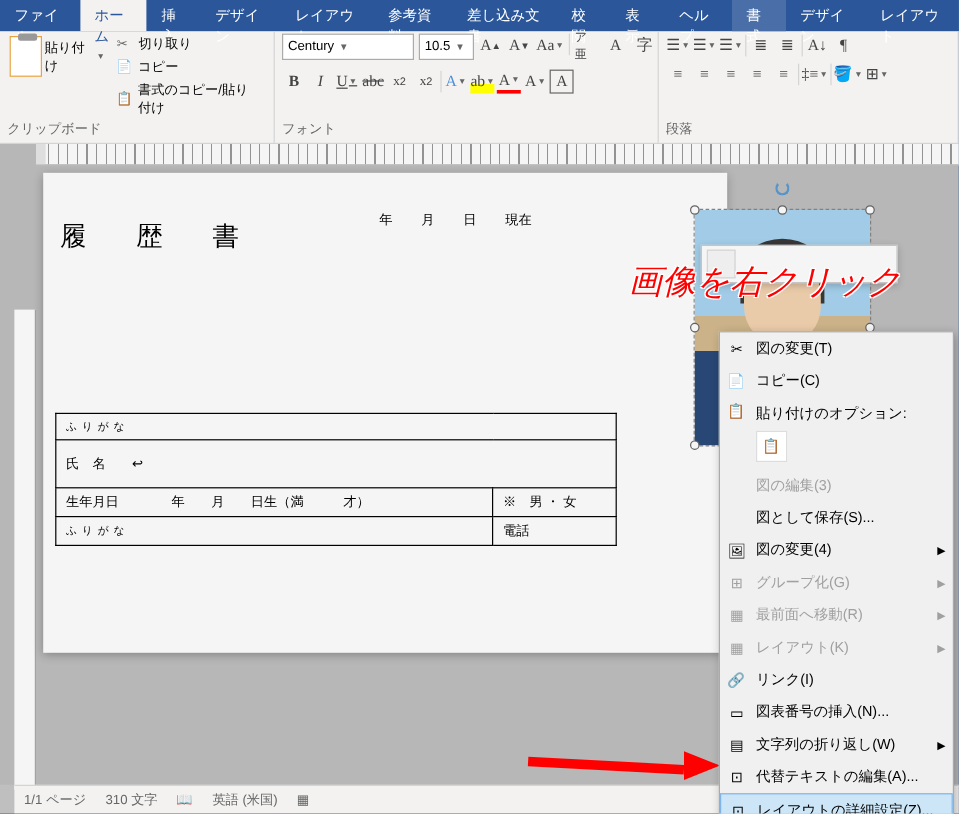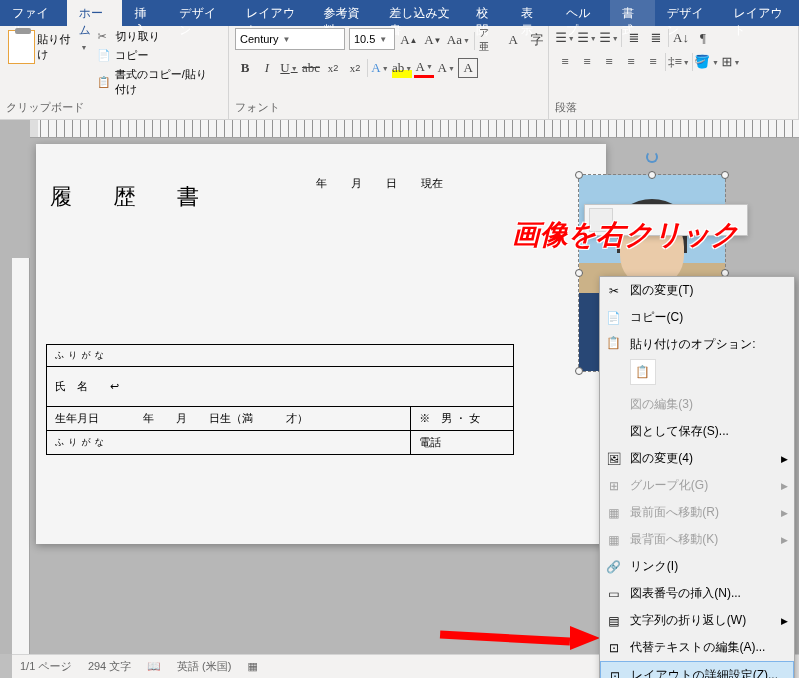--- a/index.html
+++ b/index.html
@@ -13,21 +13,21 @@
 .rgroup-label{font-size:11px;color:#666;padding:2px 0}
 .paste-btn{display:flex;flex-direction:row;align-items:center;gap:2px;padding:2px;cursor:pointer;font-size:11px}
 .paste-icon{width:30px;height:34px;background:#fff;border:1px solid #e8a33d;position:relative}
 .paste-icon::before{content:"";position:absolute;top:-3px;left:6px;width:16px;height:6px;background:#999;border-radius:2px}
 .clip-list{display:flex;flex-direction:column;gap:2px;font-size:11px}
 .clip-item{display:flex;align-items:center;gap:4px;padding:1px 4px;cursor:pointer}
 .scissors{width:14px;height:14px;display:inline-block}
 .scissors::before{content:"✂";color:#666}
 .copy-ico::before{content:"📄";font-size:11px}
 .brush-ico::before{content:"📋";font-size:11px}
-.font-row{display:flex;align-items:flex-end;gap:4px;margin-bottom:4px}
+.font-row{display:flex;align-items:flex-start;gap:4px;margin-bottom:4px}
 .font-sel{height:22px;background:#fff;border:1px solid #ababab;font-size:11px;padding:0 4px;display:flex;align-items:center;gap:4px}
 .font-sel .arr{font-size:8px;color:#666}
 .btn-row{display:flex;gap:2px;align-items:center}
 .fbtn{min-width:20px;height:20px;display:flex;align-items:center;justify-content:center;cursor:pointer;font-size:13px;color:#444;font-family:"Times New Roman",serif}
 .fbtn.small{font-size:11px}
 .sep{width:1px;height:18px;background:#d4d4d4}
 .dropdown-arr{font-size:7px;margin-left:1px;color:#666}
 .para-body{display:flex;flex-direction:column;gap:4px}
 .doc-area{position:absolute;top:120px;left:0;right:0;bottom:0;background:#bfbfbf}
 .ruler-h{height:18px;background:#fff;border-bottom:1px solid #aaa;position:relative;margin-left:30px;font-size:9px;color:#666;overflow:hidden}
@@ -44,21 +44,21 @@
 .photo-box{position:absolute;right:-120px;top:30px;width:148px;height:198px;border:1px dashed #888}
 .photo-img{width:100%;height:100%;background:linear-gradient(180deg,#a8d4f0 0%,#a8d4f0 45%,#d4ba8e 45%,#d4ba8e 60%,#2a4a7a 60%)}
 .photo-head{position:absolute;top:18%;left:28%;width:44%;height:38%;background:#f4d4b0;border-radius:50% 50% 40% 40%}
 .photo-hair{position:absolute;top:12%;left:26%;width:48%;height:28%;background:#3a3a3a;border-radius:50% 50% 0 0}
 .photo-box .handle{position:absolute;width:8px;height:8px;background:#fff;border:1px solid #666;border-radius:50%}
 .h-tl{top:-4px;left:-4px}.h-tr{top:-4px;right:-4px}.h-bl{bottom:-4px;left:-4px}.h-br{bottom:-4px;right:-4px}
 .h-t{top:-4px;left:calc(50% - 4px)}.h-b{bottom:-4px;left:calc(50% - 4px)}.h-l{left:-4px;top:calc(50% - 4px)}.h-r{right:-4px;top:calc(50% - 4px)}
 .rotate-h{position:absolute;top:-24px;left:calc(50% - 6px);width:12px;height:12px;border:2px solid #5b9bd5;border-radius:50%;border-top-color:transparent}
 .layout-pop{position:absolute;top:60px;right:-142px;width:164px;height:32px;background:#fff;border:1px solid #ccc;box-shadow:0 2px 6px rgba(0,0,0,0.2);display:flex;align-items:center;padding:4px;gap:4px}
 .lp-btn{width:24px;height:24px;border:1px solid #ddd;background:#f8f8f8}
-.annotation{position:absolute;top:216px;right:60px;font-size:28px;font-weight:bold;color:#ff0000;font-style:italic;text-shadow:1px 1px 0 #fff,-1px -1px 0 #fff,1px -1px 0 #fff,-1px 1px 0 #fff;z-index:50}
+.annotation{position:absolute;top:216px;right:48px;font-size:28px;font-weight:normal;color:#ff0000;font-style:italic;text-shadow:1px 1px 0 #fff,-1px -1px 0 #fff,1px -1px 0 #fff,-1px 1px 0 #fff;z-index:50}
 .ctx-menu{position:absolute;top:276px;right:4px;width:196px;background:#f0f0f0;border:1px solid #aaa;box-shadow:2px 2px 8px rgba(0,0,0,0.3);z-index:100;font-size:12px}
 .ctx-item{display:flex;align-items:center;padding:5px 8px 5px 30px;position:relative;cursor:pointer}
 .ctx-item.hl{background:#cde6f7;border:1px solid #7eb4ea}
 .ctx-item.disabled{color:#a0a0a0}
 .ctx-item .ico{position:absolute;left:6px;width:16px;height:16px;display:flex;align-items:center;justify-content:center;font-size:12px}
 .ctx-item .sub{position:absolute;right:6px;font-size:9px}
 .ctx-label{padding:5px 8px 2px 30px;font-size:12px;position:relative}
 .ctx-label .ico{position:absolute;left:6px}
 .paste-opts{padding:4px 8px 6px 30px}
 .paste-opt-btn{width:26px;height:26px;border:1px solid #ddd;background:#fff;display:inline-flex;align-items:center;justify-content:center}
@@ -266,21 +266,21 @@
       <span>グループ化(G)</span>
       <span class="sub">▶</span>
     </div>
   <div class="ctx-item disabled">
       <span class="ico">▦</span>
       <span>最前面へ移動(R)</span>
       <span class="sub">▶</span>
     </div>
   <div class="ctx-item disabled">
       <span class="ico">▦</span>
-      <span>最背面へ移動(K)</span>
+      <span>レイアウト(K)</span>
       <span class="sub">▶</span>
     </div>
   <div class="ctx-item">
       <span class="ico">🔗</span>
       <span>リンク(I)</span>
     </div>
   <div class="ctx-item">
       <span class="ico">▭</span>
       <span>図表番号の挿入(N)...</span>
     </div>
@@ -300,17 +300,17 @@
 
 </div>
 
 <div class="arrow-annot">
   <div class="arrow-body"></div>
     <div class="arrow-head"></div>
 </div>
 
 <div class="status">
   <span>1/1 ページ</span>
-  <span>294 文字</span>
+  <span>310 文字</span>
   <span>📖</span>
   <span>英語 (米国)</span>
   <span>▦</span>
 </div>
 
 </body></html>

